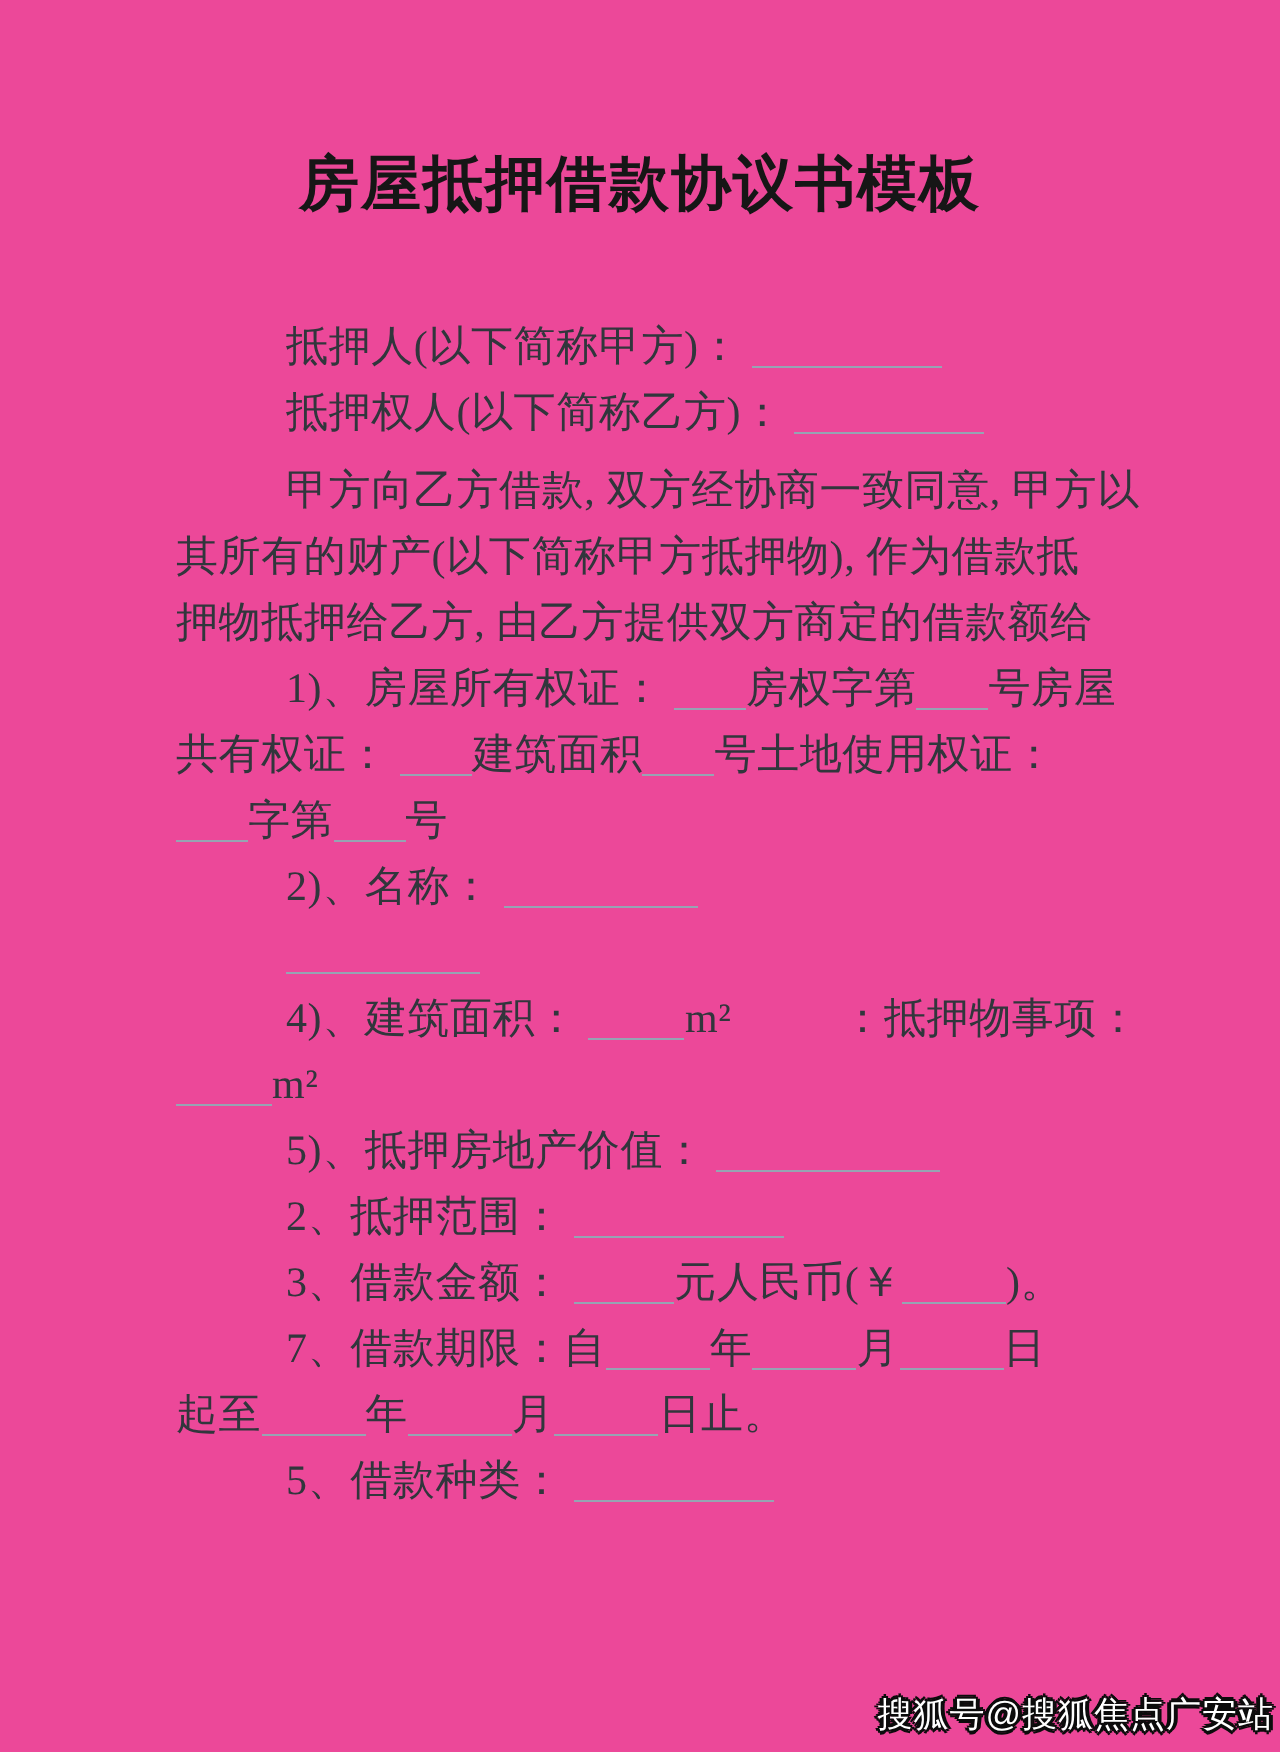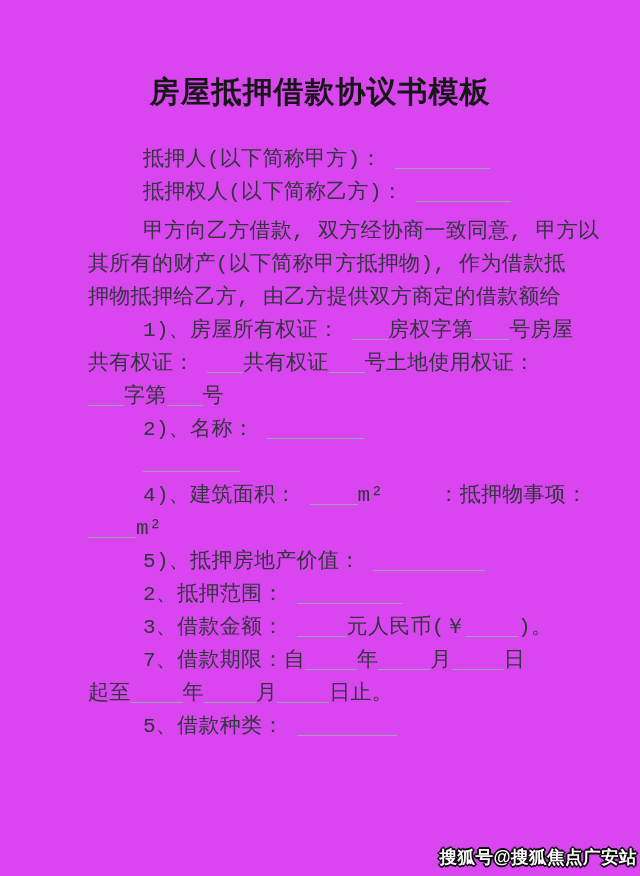--- a/index.html
+++ b/index.html
@@ -1,43 +1,42 @@
 <!DOCTYPE html>
 <html><head>
 <meta charset="utf-8">
 <style>
   html, body { margin: 0; padding: 0; background: #e8e8e8; }
   .page {
     position: relative;
     width: 640px;
     height: 876px;
     margin: 0 auto;
-    background: #d946ef;
+    background: #ec4899;
     overflow: hidden;
     font-family: "Liberation Serif", "DejaVu Serif", serif;
   }
   .doc-title {
     position: absolute;
     top: 72px;
     left: 0;
     width: 100%;
     margin: 0;
     text-align: center;
     font-family: "Liberation Sans", "DejaVu Sans", sans-serif;
     font-weight: 700;
     font-size: 30px;
     letter-spacing: 1px;
     color: #161616;
   }
   .doc-body {
     position: absolute;
     left: 88px;
-    top: 143px;
+    top: 157px;
     width: 480px;
-    font-family: Liberation Mono, monospace;
   }
   .line {
     height: 33px;
     line-height: 33px;
     font-size: 21px;
     white-space: nowrap;
     color: #31363c;
     letter-spacing: 0.3px;
   }
   .line.indent { padding-left: 55px; }
@@ -50,21 +49,21 @@
   }
   .gapseg {
     display: inline-block;
     height: 1px;
   }
   .watermark {
     position: absolute;
     top: 845px;
     right: 3px;
     font-family: "Liberation Sans", "DejaVu Sans", sans-serif;
-    font-weight: 700;
+    font-weight: 400;
     font-size: 17.5px;
     letter-spacing: 0.5px;
     color: #ffffff;
     text-shadow:
       -2px 0 0 #0c0c0c, 2px 0 0 #0c0c0c,
       0 -2px 0 #0c0c0c, 0 2px 0 #0c0c0c,
       -1px -1px 0 #0c0c0c, 1px -1px 0 #0c0c0c,
       -1px 1px 0 #0c0c0c, 1px 1px 0 #0c0c0c;
   }
 </style>
@@ -74,21 +73,21 @@
 <div class="page">
   <h1 class="doc-title">房屋抵押借款协议书模板</h1>
 
   <div class="doc-body">
       <div class="line indent"><span class="txt">抵押人(以下简称甲方)： </span><span class="blank" style="width: 95px;"></span></div>
       <div class="line indent"><span class="txt">抵押权人(以下简称乙方)： </span><span class="blank" style="width: 95px;"></span></div>
       <div class="line indent parabreak"><span class="txt">甲方向乙方借款, 双方经协商一致同意, 甲方以</span></div>
       <div class="line"><span class="txt">其所有的财产(以下简称甲方抵押物), 作为借款抵</span></div>
       <div class="line"><span class="txt">押物抵押给乙方, 由乙方提供双方商定的借款额给</span></div>
       <div class="line indent"><span class="txt">1)、房屋所有权证： </span><span class="blank" style="width: 36px;"></span><span class="txt">房权字第</span><span class="blank" style="width: 36px;"></span><span class="txt">号房屋</span></div>
-      <div class="line"><span class="txt">共有权证： </span><span class="blank" style="width: 36px;"></span><span class="txt">共有权证</span><span class="blank" style="width: 36px;"></span><span class="txt">号土地使用权证：</span></div>
+      <div class="line"><span class="txt">共有权证： </span><span class="blank" style="width: 36px;"></span><span class="txt">建筑面积</span><span class="blank" style="width: 36px;"></span><span class="txt">号土地使用权证：</span></div>
       <div class="line"><span class="blank" style="width: 36px;"></span><span class="txt">字第</span><span class="blank" style="width: 36px;"></span><span class="txt">号</span></div>
       <div class="line indent"><span class="txt">2)、名称： </span><span class="blank" style="width: 97px;"></span></div>
       <div class="line indent"><span class="blank" style="width: 97px;"></span></div>
       <div class="line indent"><span class="txt">4)、建筑面积： </span><span class="blank" style="width: 48px;"></span><span class="txt">m²</span><span class="gapseg" style="width: 55px;"></span><span class="txt">：抵押物事项：</span></div>
       <div class="line"><span class="blank" style="width: 48px;"></span><span class="txt">m²</span></div>
       <div class="line indent"><span class="txt">5)、抵押房地产价值： </span><span class="blank" style="width: 112px;"></span></div>
       <div class="line indent"><span class="txt">2、抵押范围： </span><span class="blank" style="width: 105px;"></span></div>
       <div class="line indent"><span class="txt">3、借款金额： </span><span class="blank" style="width: 50px;"></span><span class="txt">元人民币(￥</span><span class="blank" style="width: 52px;"></span><span class="txt">)。</span></div>
       <div class="line indent"><span class="txt">7、借款期限：自</span><span class="blank" style="width: 52px;"></span><span class="txt">年</span><span class="blank" style="width: 52px;"></span><span class="txt">月</span><span class="blank" style="width: 52px;"></span><span class="txt">日</span></div>
       <div class="line"><span class="txt">起至</span><span class="blank" style="width: 52px;"></span><span class="txt">年</span><span class="blank" style="width: 52px;"></span><span class="txt">月</span><span class="blank" style="width: 52px;"></span><span class="txt">日止。</span></div>

